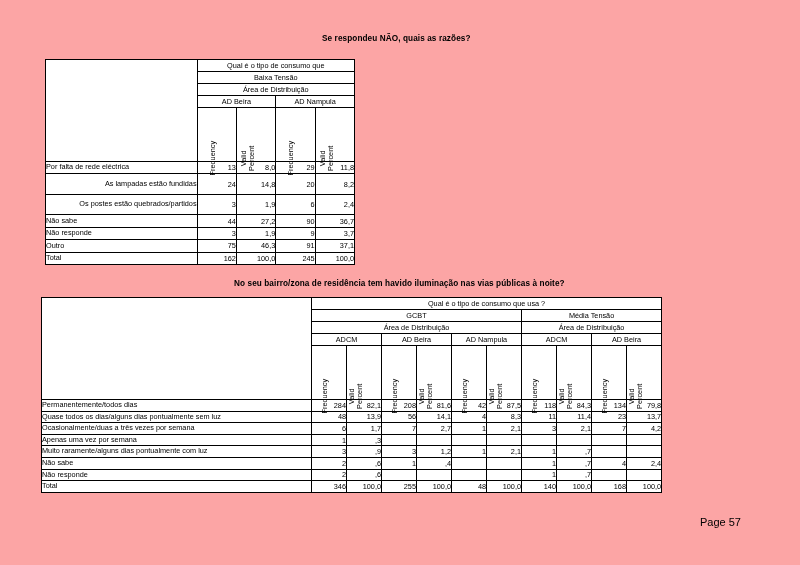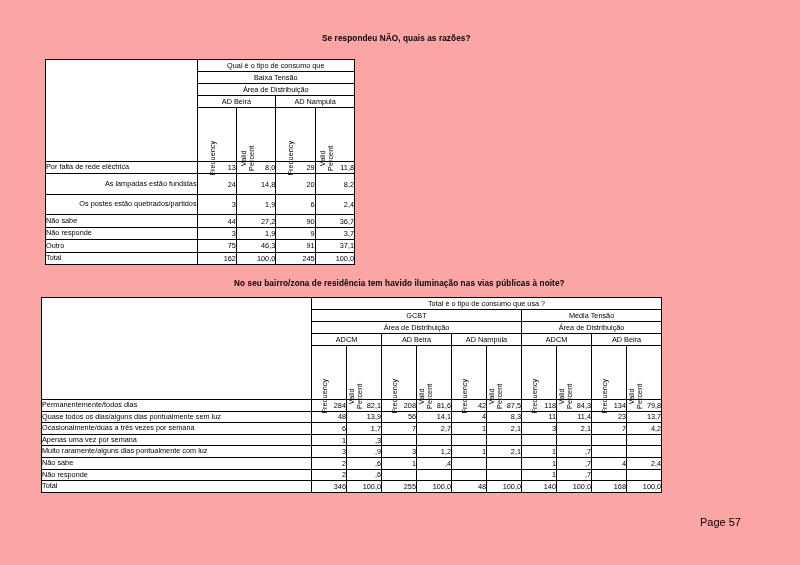--- a/index.html
+++ b/index.html
@@ -237,21 +237,21 @@
       <col class="c-data">
         <col class="c-data">
         <col class="c-data">
         <col class="c-data">
       <col class="c-data">
         <col class="c-data">
     </colgroup>
     <tbody>
       <tr>
         <td class="corner-cell empty-block" rowspan="5"></td>
-        <td class="hdr-band hdr-top hdr-right ctr" colspan="10">Total é o tipo de consumo que usa ?</td>
+        <td class="hdr-band hdr-top hdr-right ctr" colspan="10">Qual é o tipo de consumo que usa ?</td>
       </tr>
       <tr>
         <td class="hdr-band ctr" colspan="6">GCBT</td>
         <td class="hdr-band hdr-right ctr" colspan="4">Média Tensão</td>
       </tr>
       <tr>
         <td class="hdr-band ctr" colspan="6">Área de Distribuição</td>
         <td class="hdr-band hdr-right ctr" colspan="4">Área de Distribuição</td>
       </tr>
       <tr>

